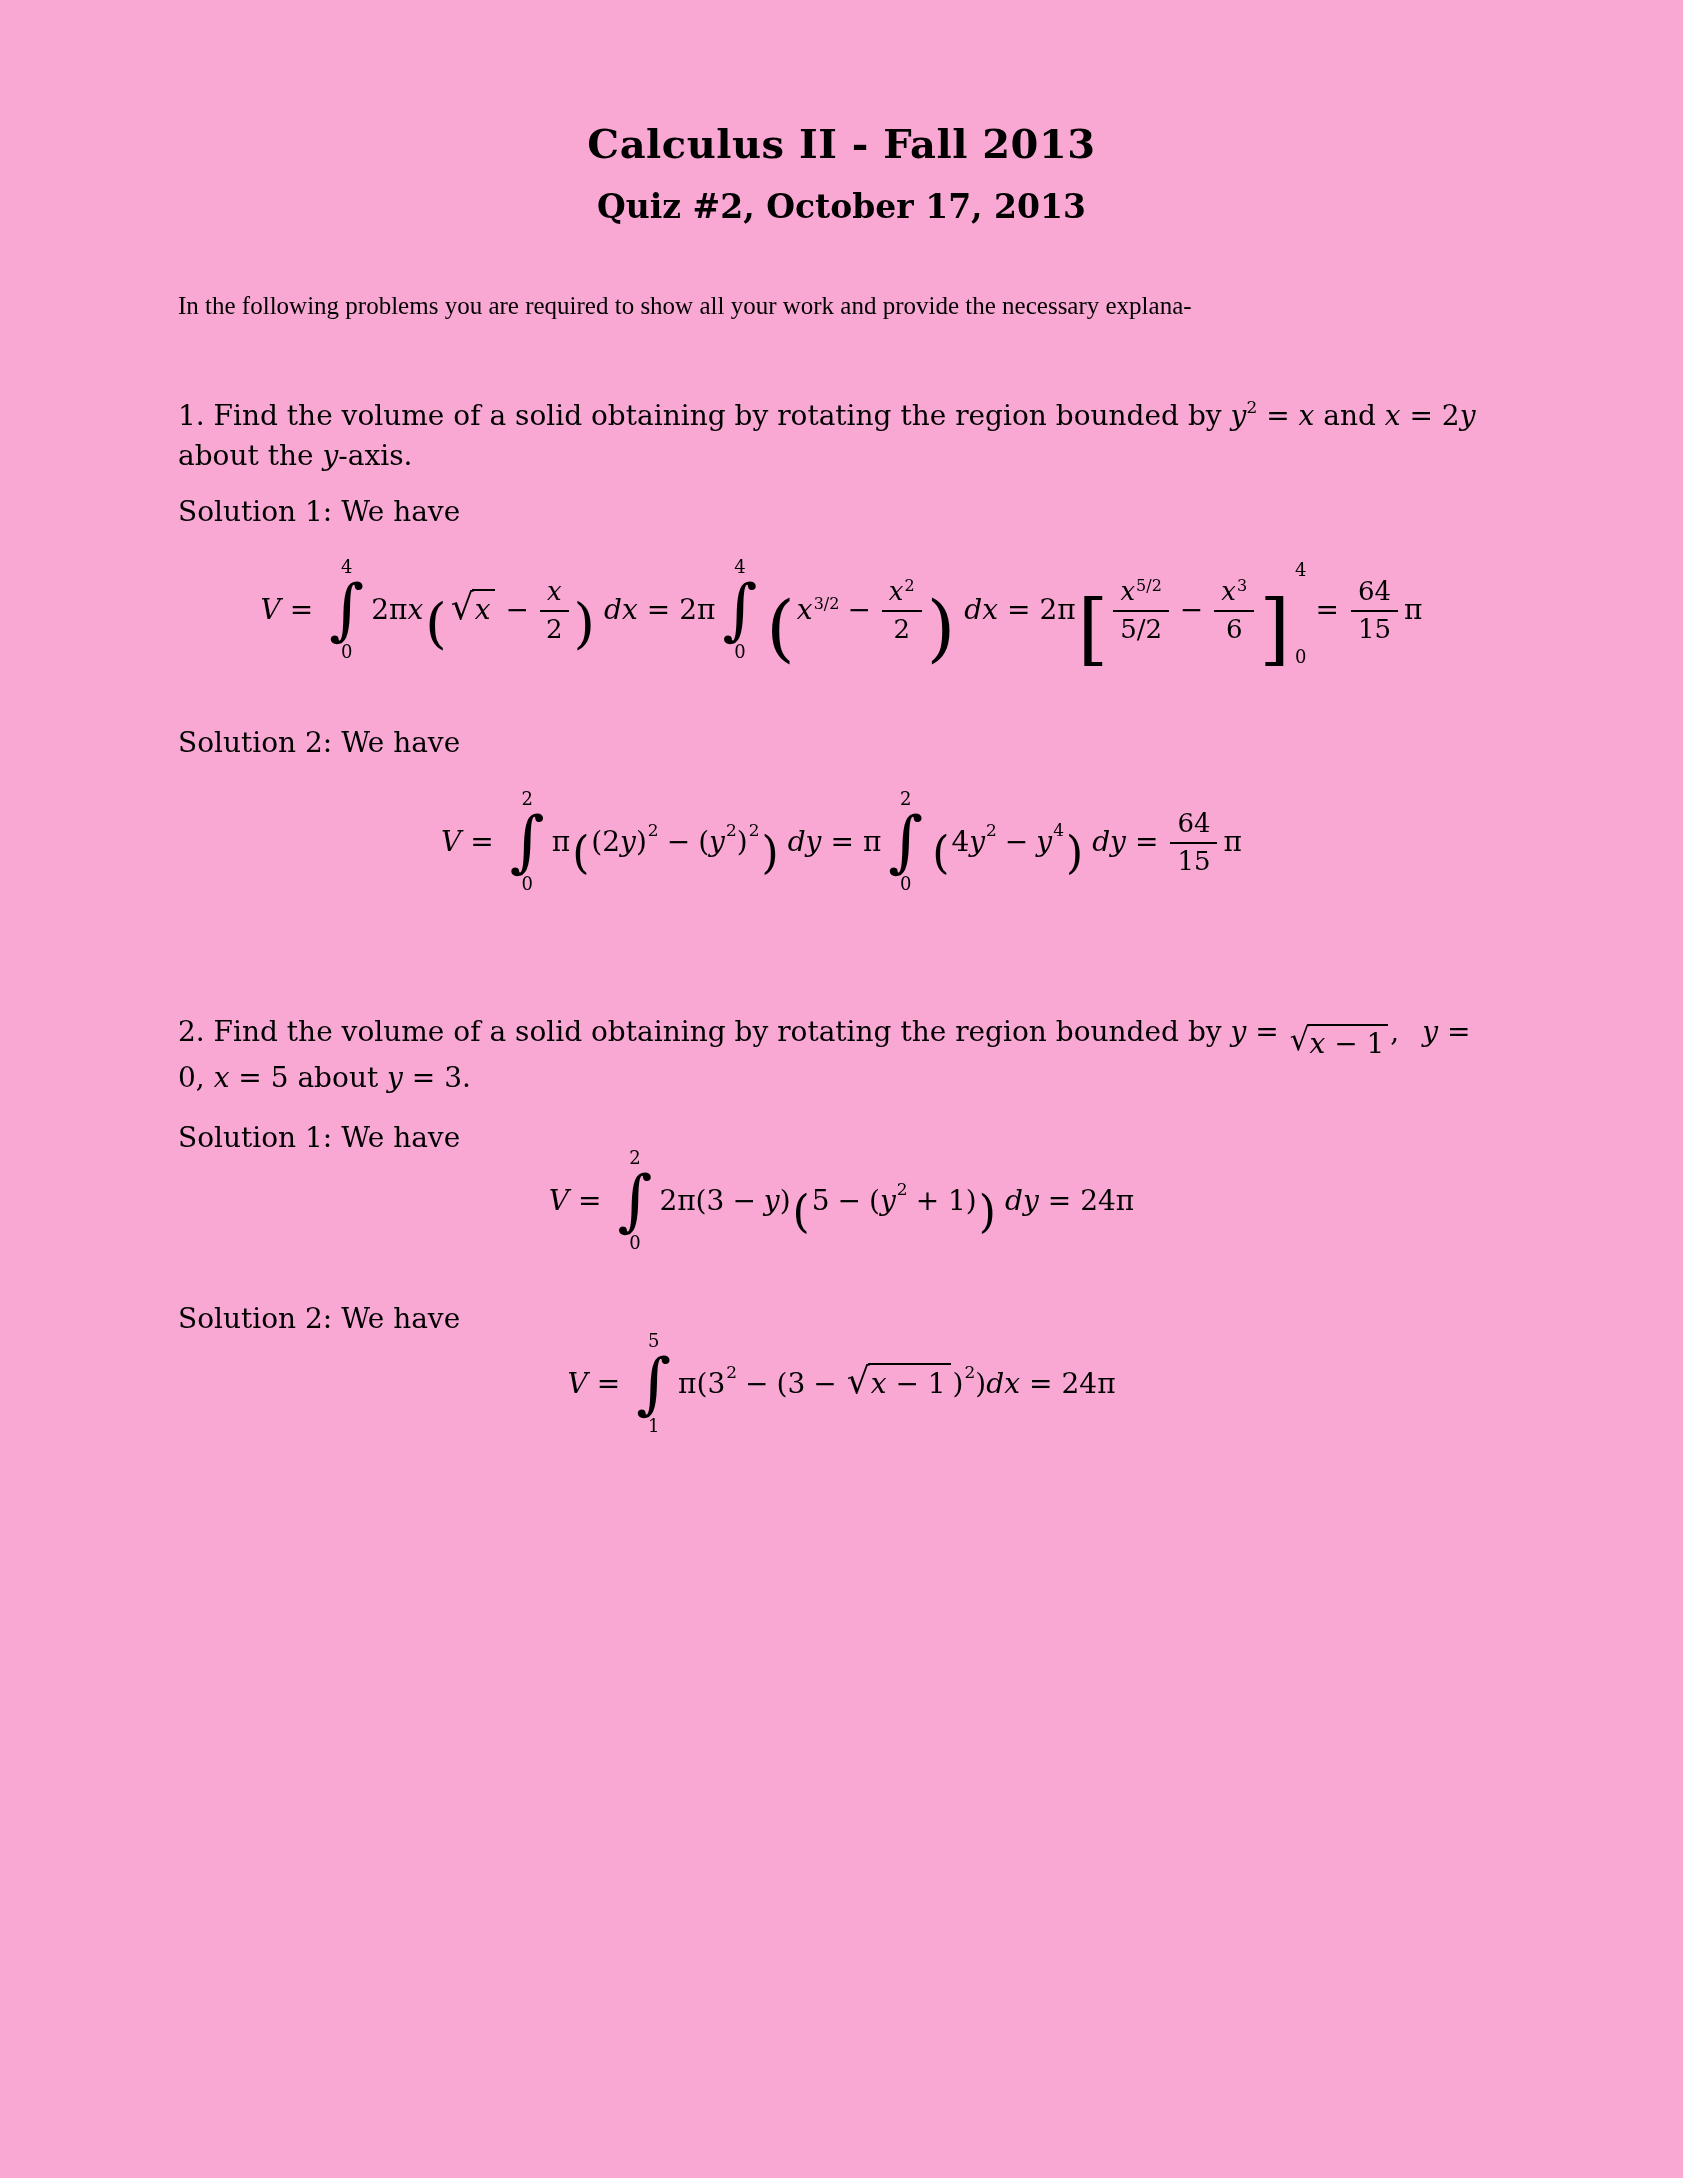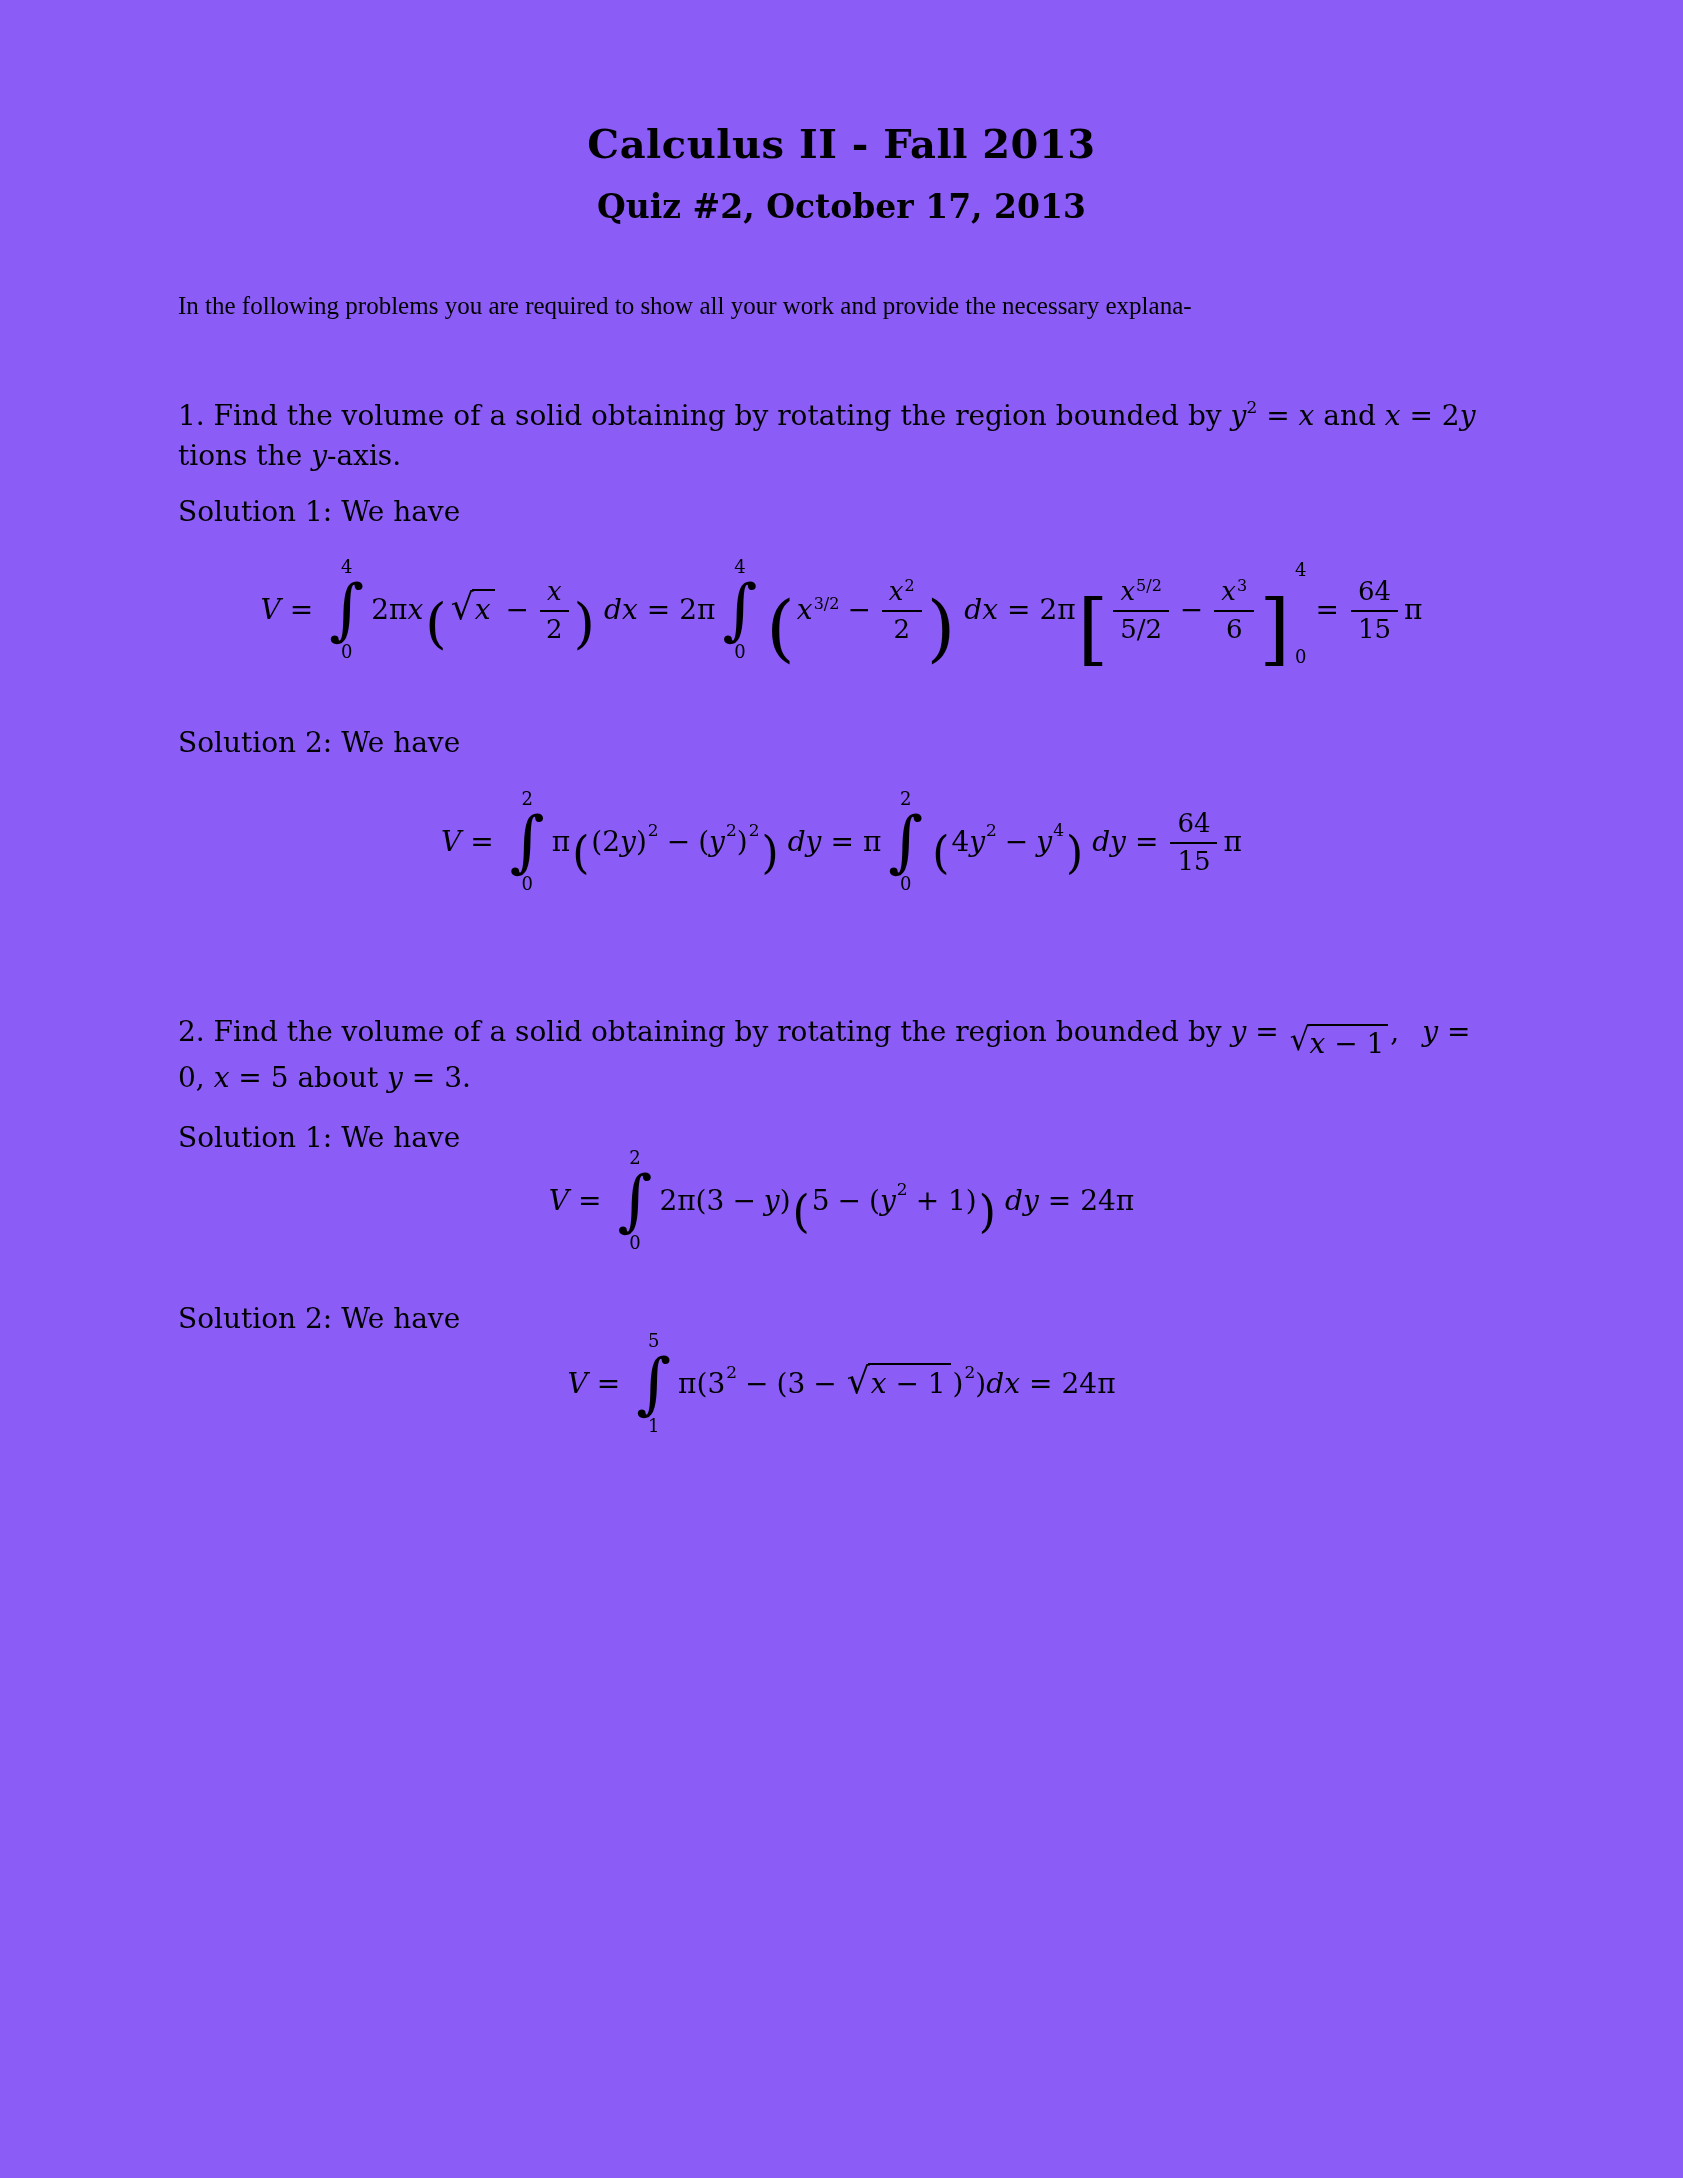--- a/index.html
+++ b/index.html
@@ -1,16 +1,16 @@
 <!DOCTYPE html>
 <html><head>
 <meta charset="utf-8">
 <style>
   html,body{margin:0;padding:0;background:#ffffff;}
-  .page{position:relative;width:1683px;height:2178px;background:#8b5cf6;color:#000;
+  .page{position:relative;width:1683px;height:2178px;background:#f9a8d4;color:#000;
         font-family:"DejaVu Serif", serif;overflow:hidden;}
 
   .doc-title{position:absolute;top:120px;left:0;width:100%;text-align:center;
              font-size:40px;font-weight:bold;letter-spacing:0.5px;}
   .doc-subtitle{position:absolute;top:187px;left:0;width:100%;text-align:center;
                 font-size:33px;font-weight:bold;}
 
   .intro{position:absolute;left:178px;top:285px;width:1337px;
          font-family:Liberation Serif, serif;font-size:25px;line-height:41px;}
 
@@ -74,21 +74,21 @@
     <div>
       <span>1. Find the volume of a solid obtaining by rotating the region bounded by</span>
       <span class="mi">y</span><sup class="ie">2</sup>
       <span>=</span>
       <span class="mi">x</span>
       <span>and</span>
       <span class="mi">x</span>
       <span>= 2</span><span class="mi">y</span>
     </div>
     <div>
-      <span>tions the</span>
+      <span>about the</span>
       <span class="mi">y</span><span>-axis.</span>
     </div>
   </div>
 
   <div class="sol-label" style="top:495px;">Solution 1: We have</div>
 
   <div class="fml" style="top:545px;">
     <span class="mi">V</span>
     <span class="rel">=</span>
     <span class="itg">

